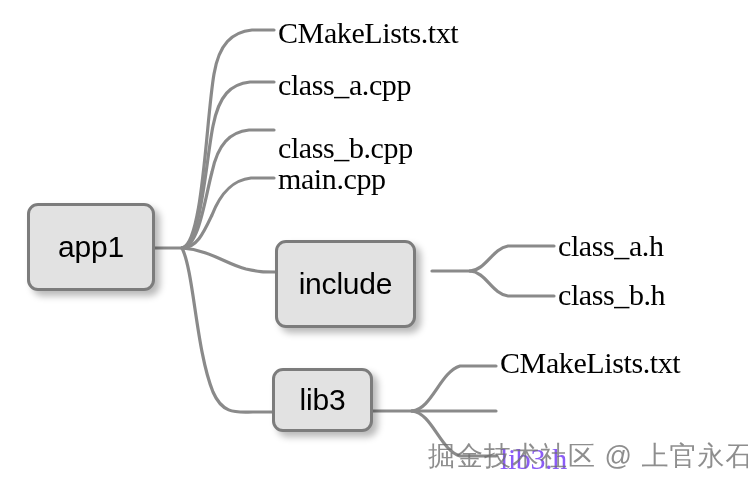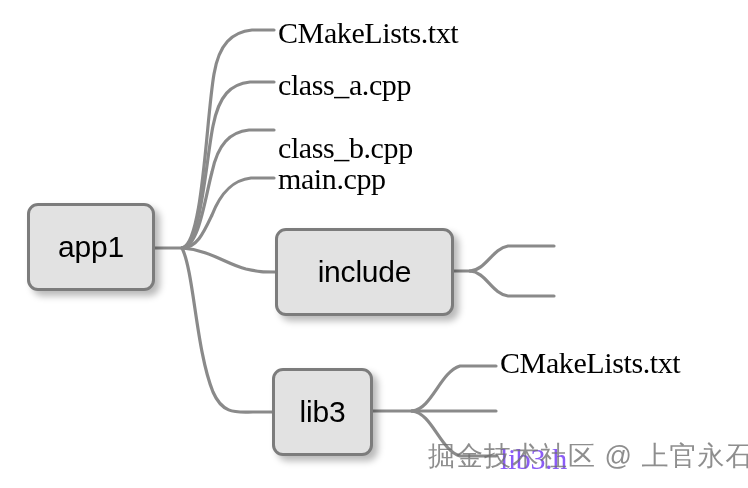--- a/index.html
+++ b/index.html
@@ -101,32 +101,34 @@
       <path d="M412,411 L496,411"></path>
 
       <path d="M412,411 C432,413 440,450 460,456 L496,456"></path>
     </g>
   </svg>
 
   <div class="node-box" style="left:27px; top:203px; width:128px; height:88px;">
     <span>app1</span>
   </div>
 
-  <div class="node-box" style="left:275px; top:228px; width:179px; height:88px;">
+  <div class="node-box" style="left:275px; top:240px; width:141px; height:88px;">
     <span>include</span>
   </div>
 
-  <div class="node-box" style="left:272px; top:368px; width:101px; height:88px;">
+  <div class="node-box" style="left:272px; top:368px; width:101px; height:64px;">
     <span>lib3</span>
   </div>
 
   <div class="leaf-label" style="left:278px; top:18px;">CMakeLists.txt</div>
   <div class="leaf-label" style="left:278px; top:70px;text-align:right;">class_a.cpp</div>
   <div class="leaf-label" style="left:278px; top:117px;margin-top:16px;">class_b.cpp</div>
   <div class="leaf-label" style="left:278px; top:164px;">main.cpp</div>
 
+  <div class="leaf-label" style="left:558px; top:231px;">class_a.h</div>
+  <div class="leaf-label" style="left:558px; top:280px;">class_b.h</div>
 
   <div class="leaf-label" style="left:500px; top:348px;">CMakeLists.txt</div>
   <div class="leaf-label obscured" style="left:500px; top:444px;">lib3.h</div>
 
   <div id="watermark">掘金技术社区 @ 上官永石</div>
 
 </div>
 
 </body></html>

